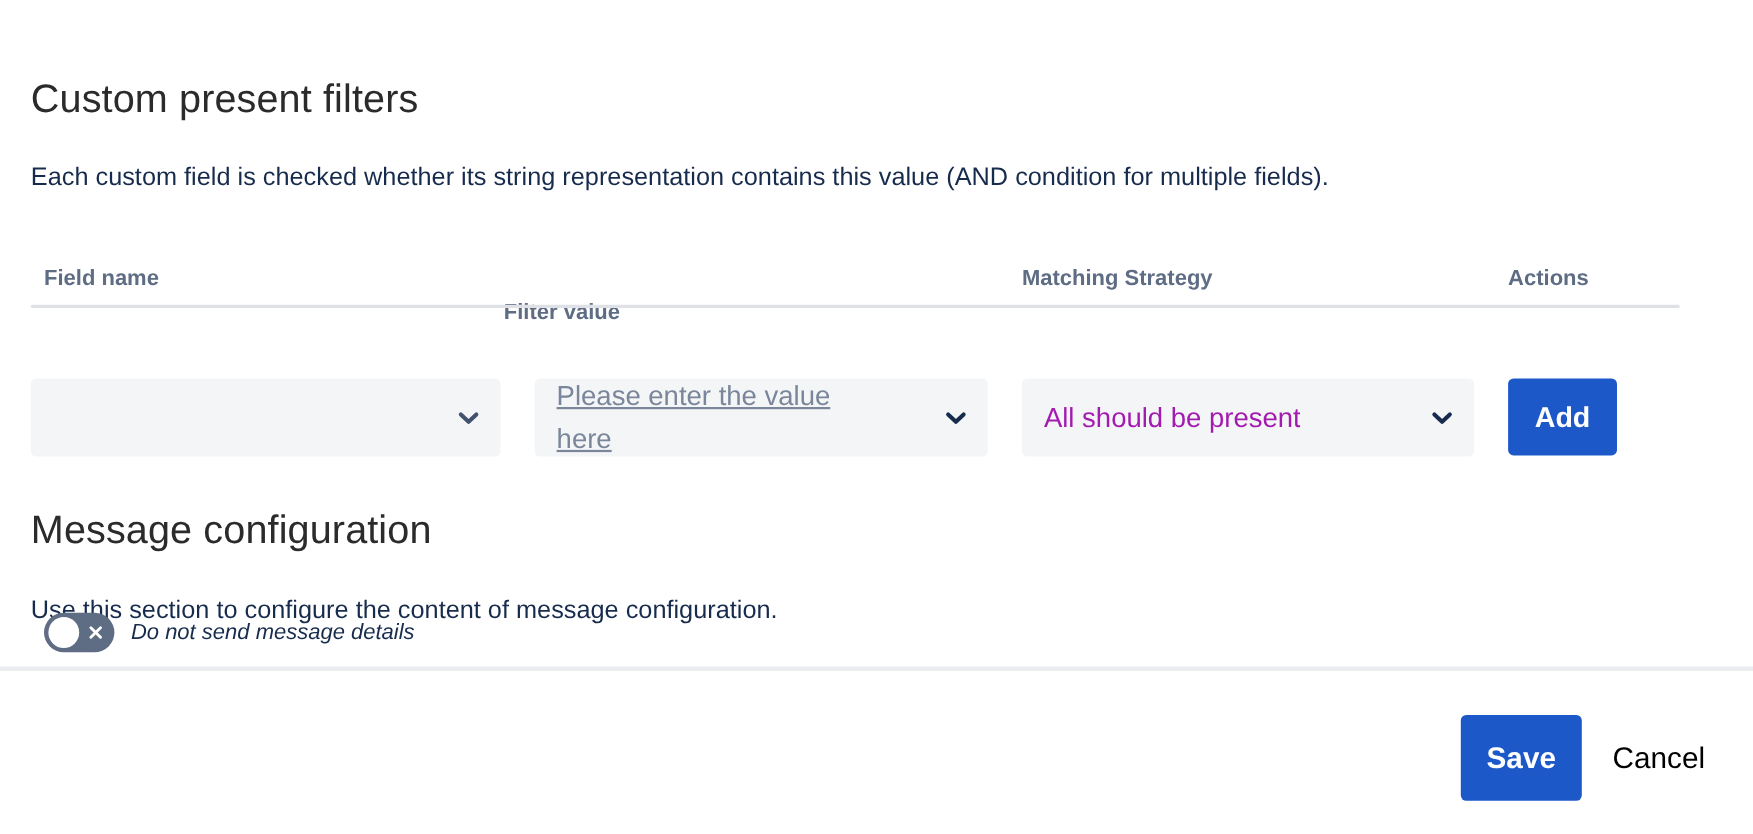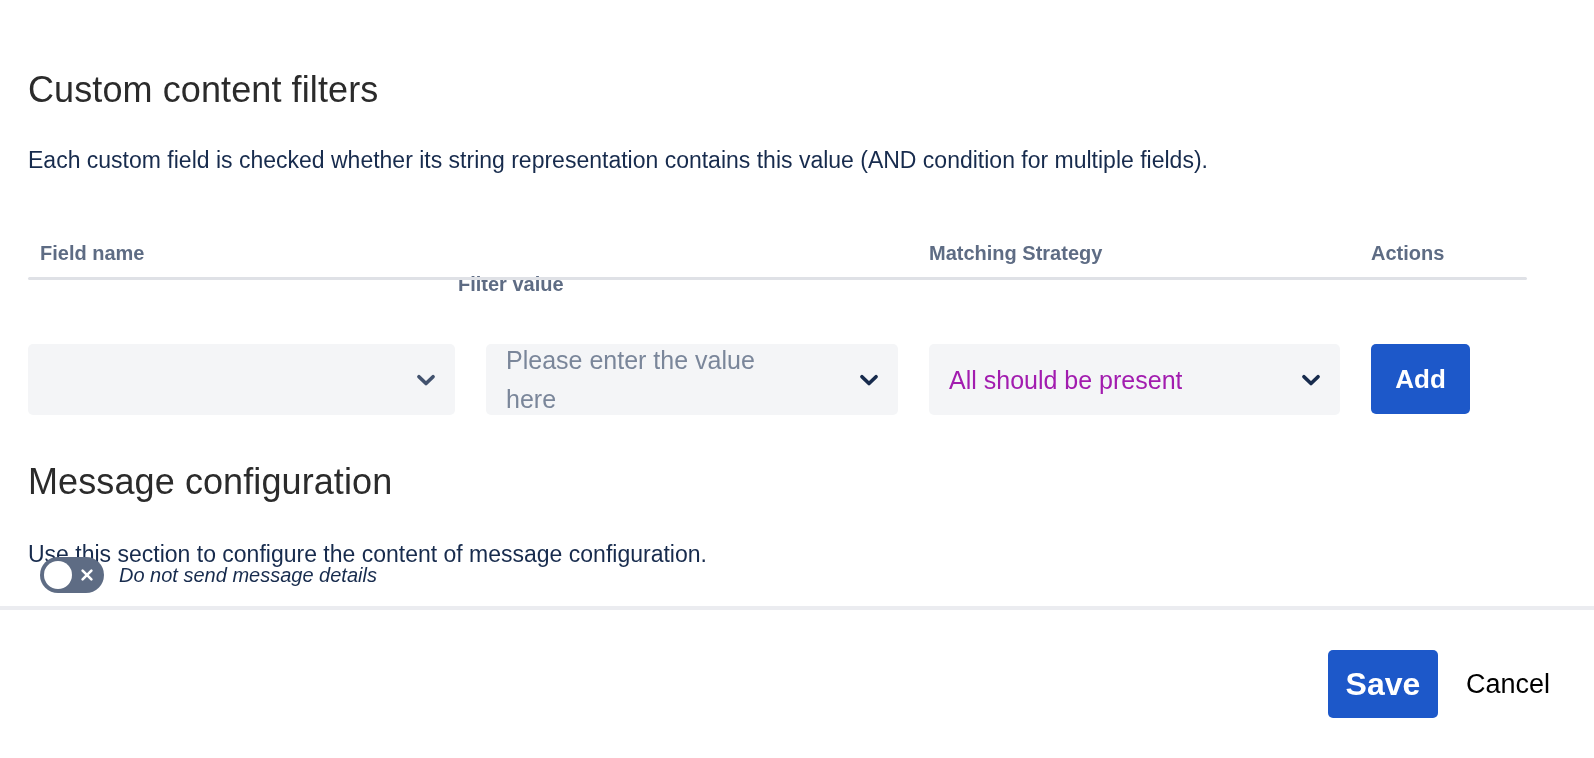--- a/index.html
+++ b/index.html
@@ -113,20 +113,21 @@
     font-size: 25px;
     line-height: 32px;
     color: #a21caf;
     overflow: hidden;
   }
   .select-placeholder {
     font-size: 25px;
     line-height: 39px;
     color: #7A869A;
     max-width: 300px;
+    text-decoration: underline;
   }
 
   .chevron {
     position: absolute;
     right: 16px;
     top: 50%;
     transform: translateY(-50%);
     width: 26px;
     height: 26px;
     display: block;
@@ -211,38 +212,38 @@
   .footer-actions {
     position: absolute;
     right: 24px;
     top: 650px;
     display: flex;
     align-items: center;
     gap: 8px;
   }
   #save-button {
     width: 110px;
-    height: 68px;
-    font-size: 32px;
+    height: 78px;
+    font-size: 27px;
   }
   #cancel-button {
     background: transparent;
     color: #000000;
     font-size: 27px;
     height: 62px;
     padding: 0 20px;
     border-radius: 5px;
   }
 </style>
 </head>
 <body>
 
 <div class="page">
 
-  <h1 class="section-title" id="title-custom-fields">Custom content filters</h1>
+  <h1 class="section-title" id="title-custom-fields">Custom present filters</h1>
 
   <p class="section-desc" id="desc-custom-fields">Each custom field is checked whether its string representation contains this value (AND condition for multiple fields).</p>
 
   <div class="filters-table">
 
     <div class="table-header-row">
       <div class="col-head" id="head-field-name">Field name</div>
       <div class="col-head" id="head-filter-value">Filter value</div>
       <div class="col-head" id="head-matching-strategy">Matching Strategy</div>
       <div class="col-head" id="head-actions">Actions</div>

